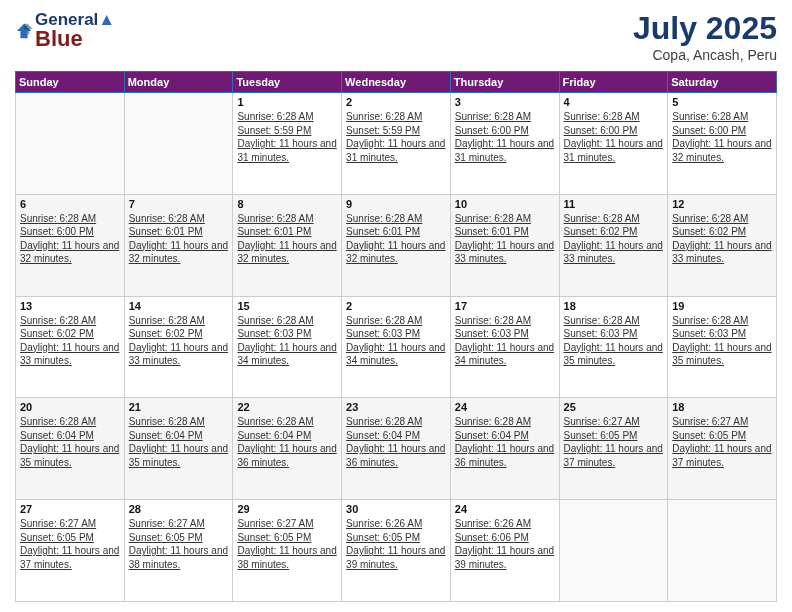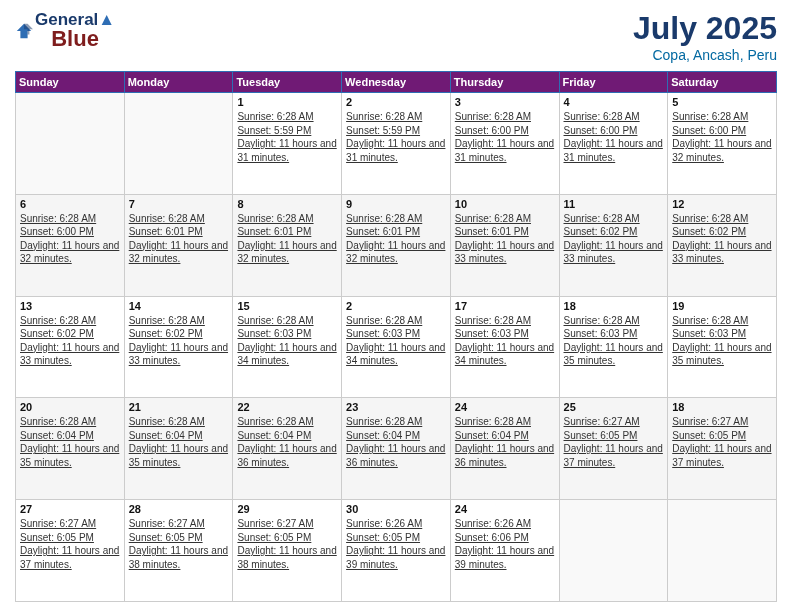--- a/index.html
+++ b/index.html
@@ -19,39 +19,38 @@
     }
     .header {
       display: flex;
       justify-content: space-between;
       align-items: flex-start;
       margin-bottom: 8px;
     }
     .logo {
       display: flex;
       align-items: center;
-      text-align: center;
     }
     .logo-icon {
       width: 18px;
       height: 18px;
       margin-right: 2px;
     }
     .title-block {
       text-align: right;
       margin-left: 9px;
     }
     .month-title {
       font-size: 32px;
       font-weight: bold;
       color: #1a3a6b;
     }
     .subtitle {
       font-size: 14px;
-      color: #0369a1;
+      color: #404040;
     }
     .calendar {
       flex: 1;
       border: 1px solid #ccc;
       border-collapse: collapse;
       width: 100%;
       table-layout: fixed;
     }
     .calendar th {
       background-color: #701a75;

